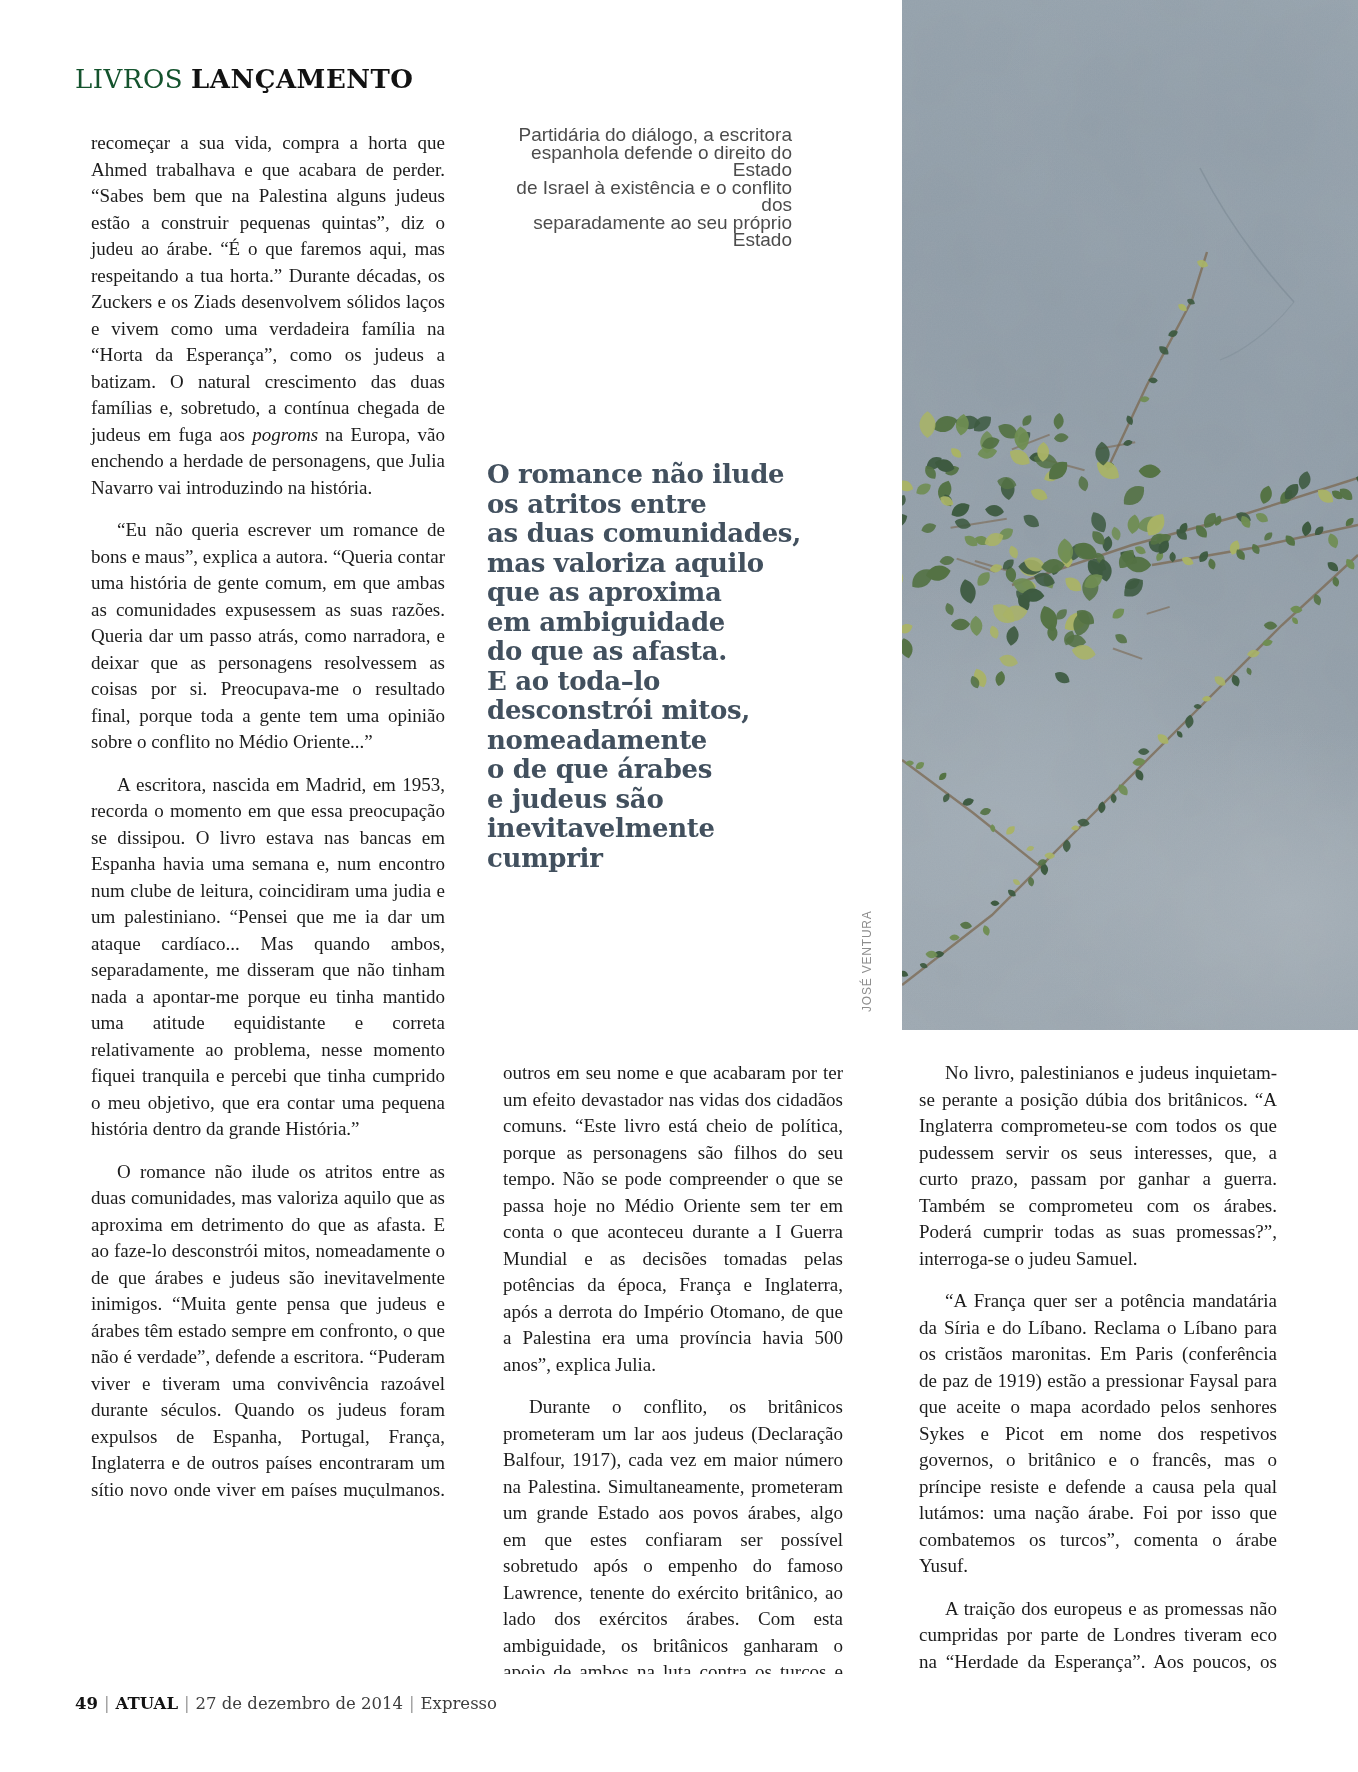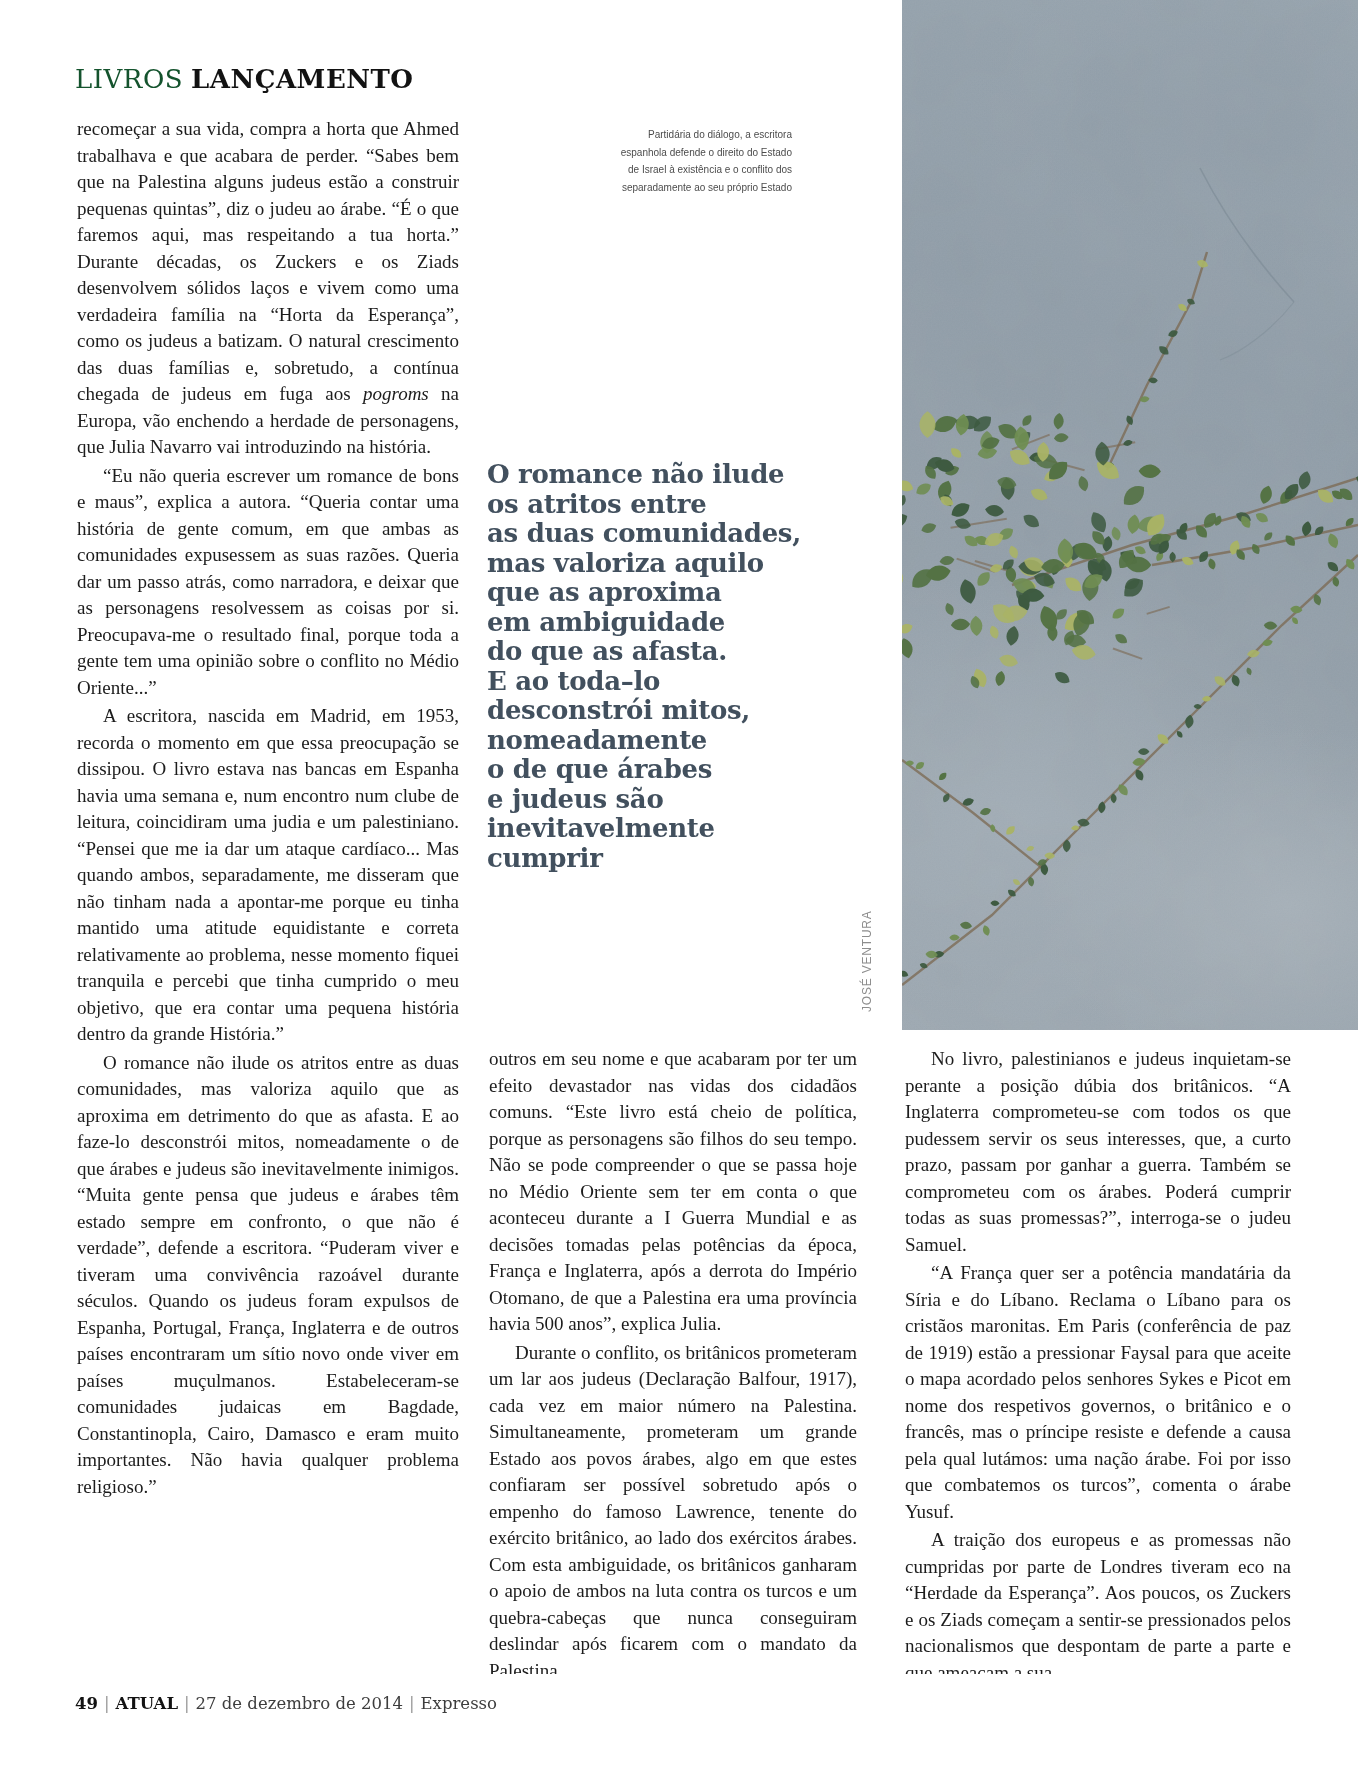--- a/index.html
+++ b/index.html
@@ -5,29 +5,29 @@
   html,body{margin:0;padding:0;background:#ffffff;}
   .page{position:relative;width:1358px;height:1772px;background:#ffffff;overflow:hidden;
         font-family:"Liberation Serif",serif;color:#1b1b1b;}
   
   .kicker{position:absolute;left:75px;top:64px;font-family:"DejaVu Serif",serif;
           font-size:26px;letter-spacing:.5px;white-space:nowrap;}
   .kicker .lbl{color:#14532d;font-weight:400;}
   .kicker .ttl{color:#121212;font-weight:700;margin-left:8px;}
   
   .col{position:absolute;font-size:19px;line-height:26.5px;text-align:justify;color:#1c1c1c;}
-  .col p{margin:2px;}
+  .col p{margin:16px;}
   .col p.indent{text-indent:26px;}
   .col .it{font-style:italic;}
   #col1{left:75px;top:114px;width:386px;height:1384px;overflow:hidden;}
   #col2{left:487px;top:1044px;width:372px;height:630px;overflow:hidden;}
   #col3{left:903px;top:1044px;width:390px;height:630px;overflow:hidden;}
   
   .caption{position:absolute;left:500px;top:126px;width:292px;text-align:right;
-           font-family:"Liberation Sans",sans-serif;font-size:10px;line-height:17.5px;color:#4c4c4c;}
+           font-family:"Liberation Sans",sans-serif;font-size:19px;line-height:17.5px;color:#4c4c4c;}
   
   .pullquote{position:absolute;left:487px;top:460px;width:340px;
              font-family:"DejaVu Serif",serif;font-weight:700;font-size:26px;
              line-height:29.5px;letter-spacing:-.3px;color:#42505e;}
   
   .photo{position:absolute;left:902px;top:0;width:456px;height:1030px;overflow:hidden;
          background:
            radial-gradient(420px 300px at 85% 88%, #a4aeb6 0%, rgba(164,174,182,0) 60%),
            radial-gradient(500px 380px at 25% 80%, #9faab3 0%, rgba(159,170,179,0) 65%),
            radial-gradient(380px 260px at 70% 12%, #8e9ba6 0%, rgba(142,155,166,0) 70%),

